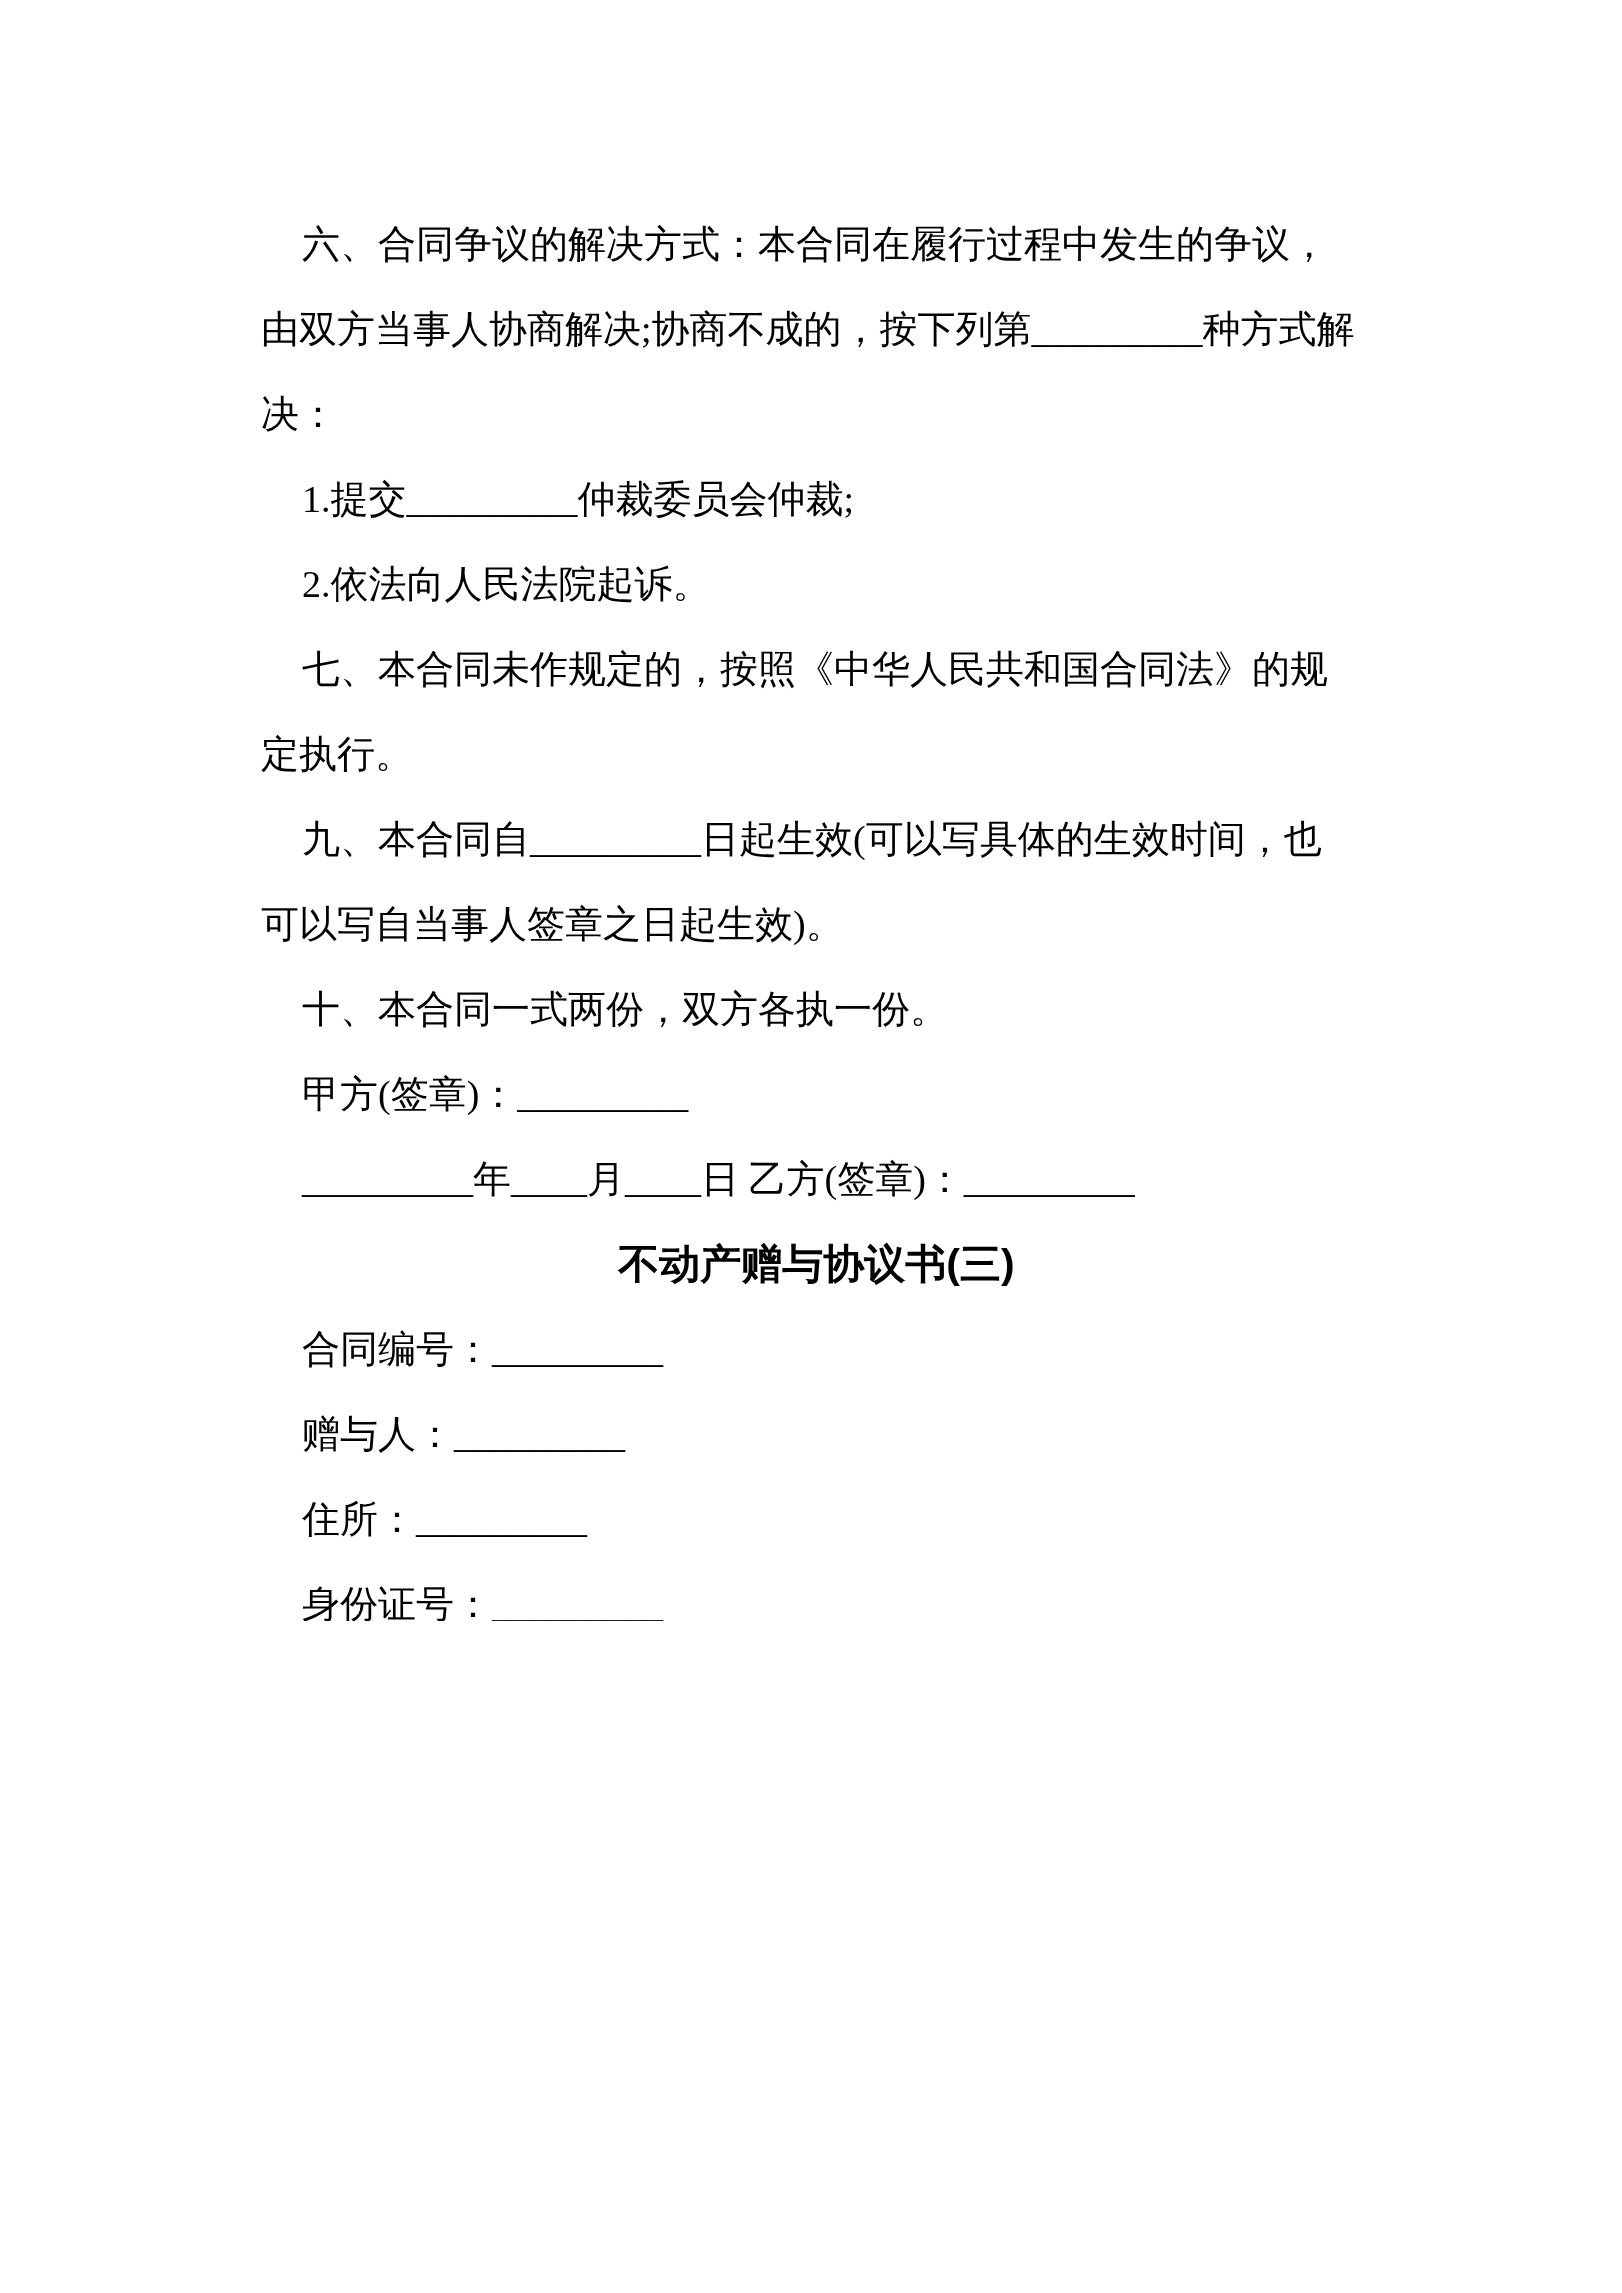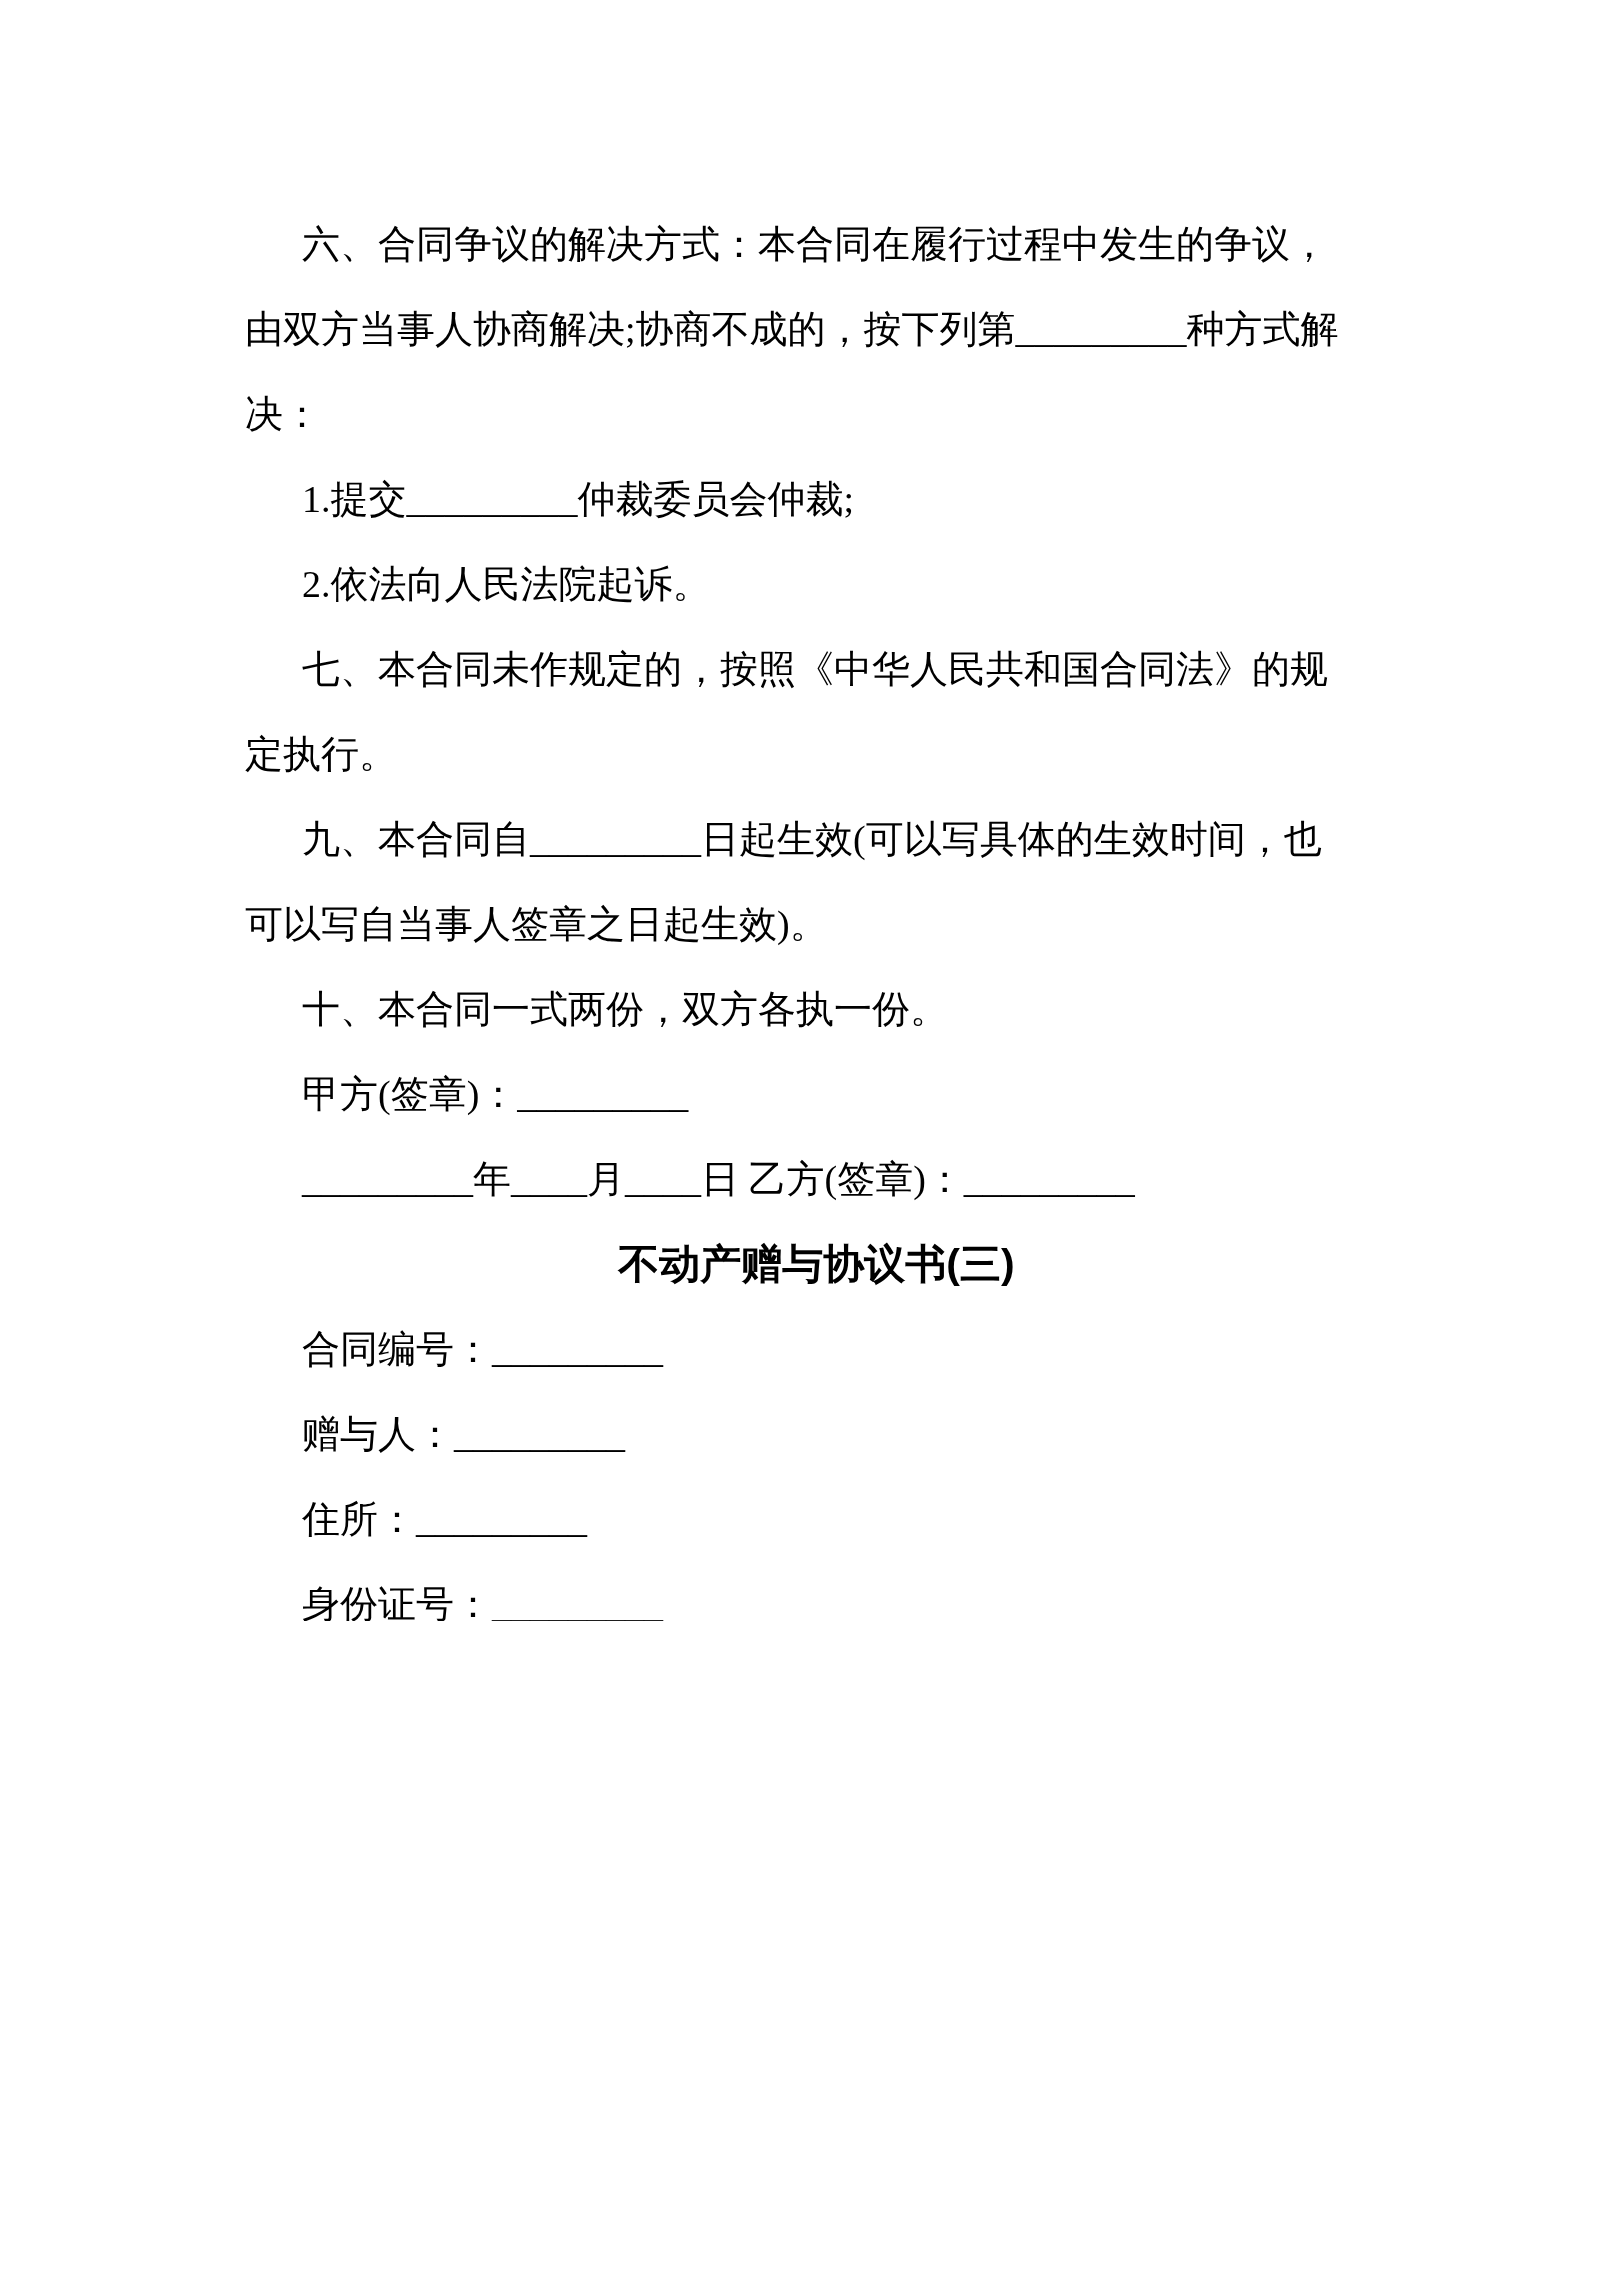--- a/index.html
+++ b/index.html
@@ -22,20 +22,21 @@
   }
   .line {
     white-space: nowrap;
     height: 85px;
   }
   .line.indent {
     padding-left: 57px;
   }
   .line.flush {
     padding-left: 0;
+    margin-left: 16px;
   }
   .line.title {
     margin-left: -245px;
     margin-right: -86px;
     text-align: center;
     font-family: "Liberation Sans", "DejaVu Sans", sans-serif;
     font-weight: bold;
     font-size: 41px;
   }
 </style>

